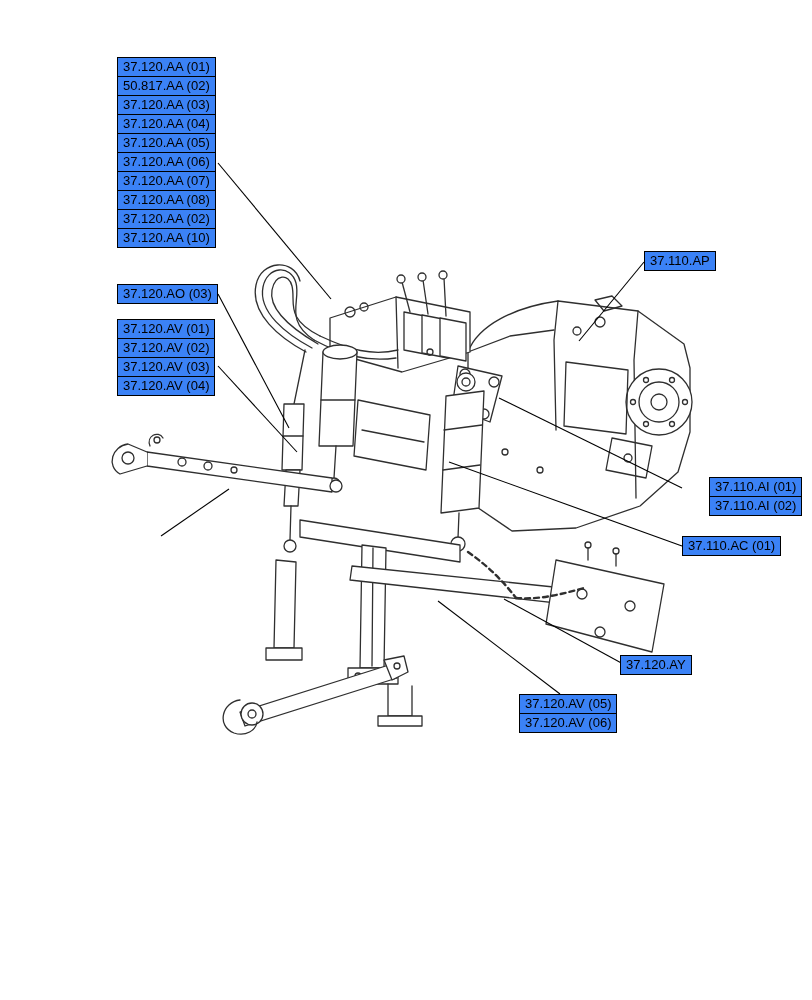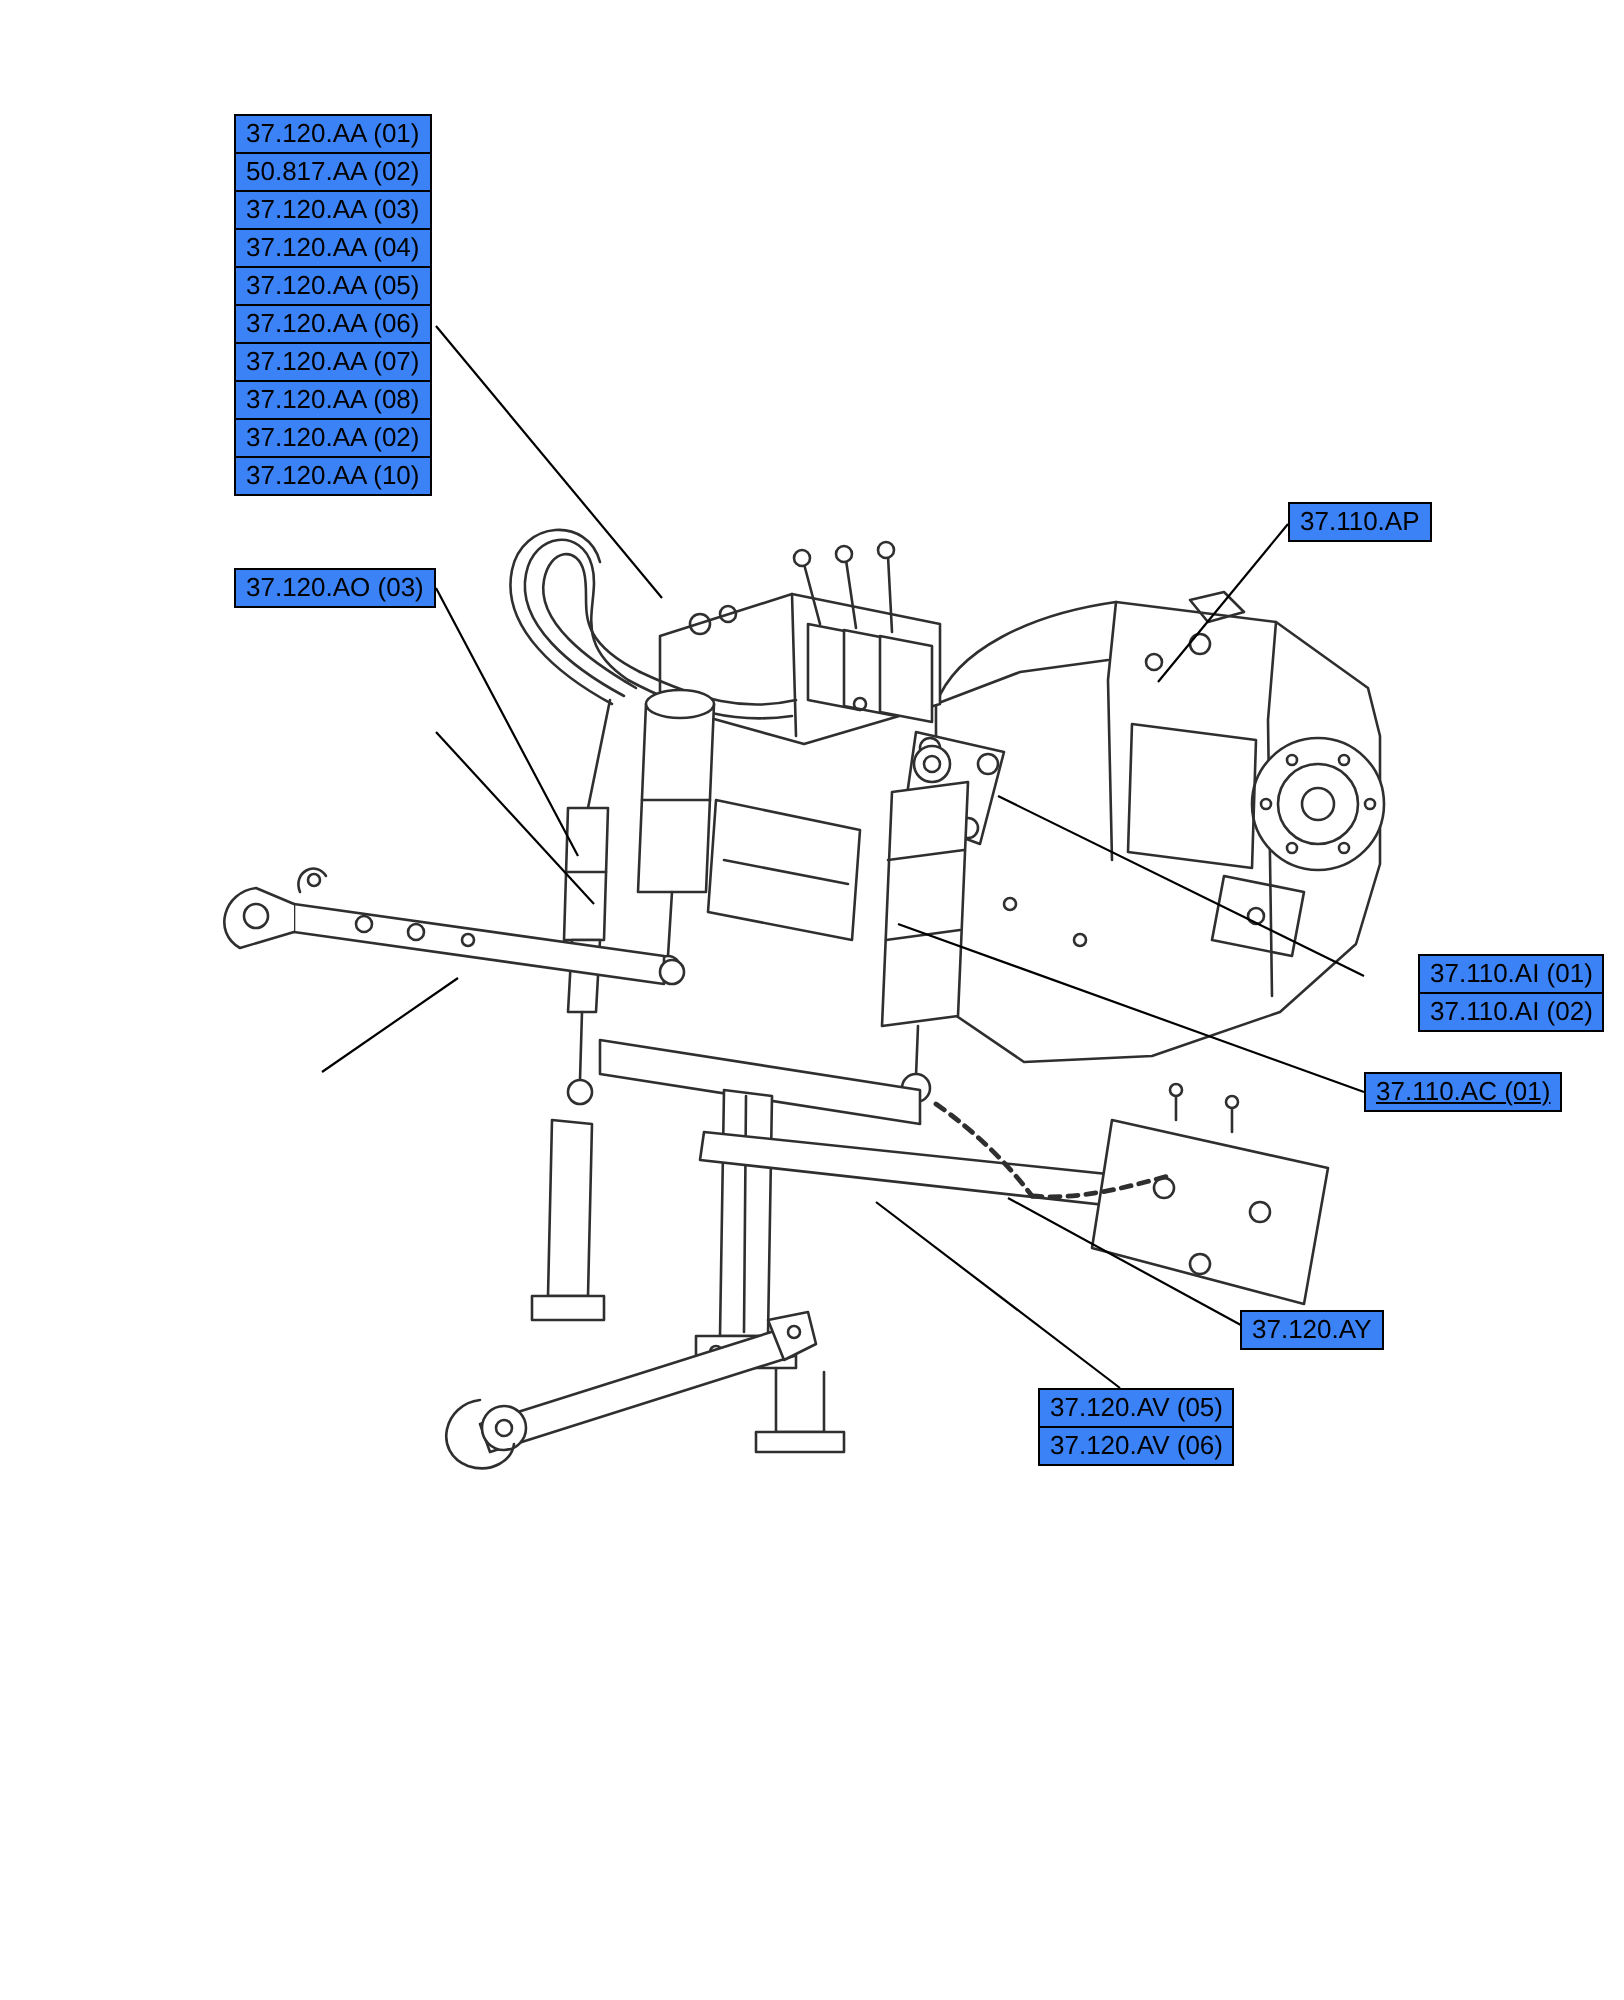--- a/index.html
+++ b/index.html
@@ -35,21 +35,21 @@
     box-sizing: border-box;
   }
   .stack .label + .label { margin-top: -1px; }
 
   #stack-aa       { left: 117px; top: 57px;  }
   #stack-ao3      { left: 117px; top: 284px; }
   #stack-av-upper { left: 117px; top: 319px; }
   #stack-ao-lower { left: 60px;  top: 537px; }
   #stack-ap       { left: 644px; top: 251px; }
   #stack-ai       { left: 682px; top: 477px; margin-left: 27px; }
-  #stack-ac       { left: 682px; top: 536px; text-decoration: underline; }
+  #stack-ac       { left: 682px; top: 536px; }
   #stack-ay       { left: 620px; top: 655px; }
   #stack-av-lower { left: 519px; top: 694px; }
 </style>
 </head>
 <body>
 
 <div class="canvas">
 
   <svg class="illustration" viewBox="0 0 812 1000" aria-hidden="true">
     <g stroke="#2f2f2f" stroke-width="1.3" fill="none" stroke-linejoin="round" stroke-linecap="round">
@@ -198,20 +198,26 @@
     <div class="label">37.120.AA (07)</div>
     <div class="label">37.120.AA (08)</div>
     <div class="label">37.120.AA (02)</div>
     <div class="label">37.120.AA (10)</div>
   </div>
 
   <div class="stack" id="stack-ao3">
     <div class="label">37.120.AO (03)</div>
   </div>
 
+  <div class="stack" id="stack-av-upper">
+    <div class="label">37.120.AV (01)</div>
+    <div class="label">37.120.AV (02)</div>
+    <div class="label">37.120.AV (03)</div>
+    <div class="label">37.120.AV (04)</div>
+  </div>
 
 
   <div class="stack" id="stack-ap">
     <div class="label">37.110.AP</div>
   </div>
 
   <div class="stack" id="stack-ai">
     <div class="label">37.110.AI (01)</div>
     <div class="label">37.110.AI (02)</div>
   </div>

